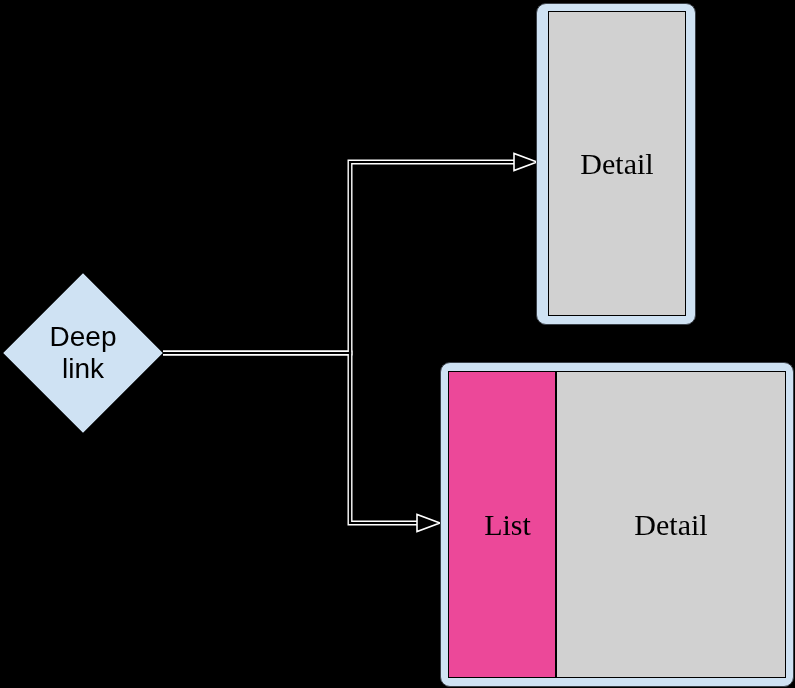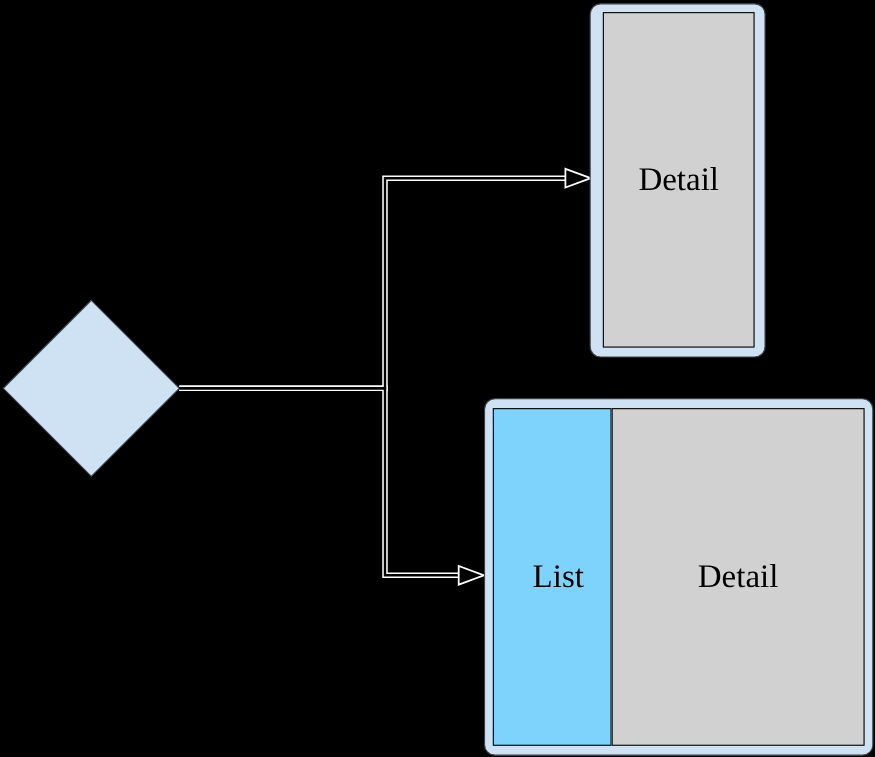--- a/index.html
+++ b/index.html
@@ -113,30 +113,33 @@
     <path d="M163,353 H350 V162 H517" fill="none" stroke="#ffffff" stroke-width="5"></path>
     <path d="M163,353 H350 V523 H420" fill="none" stroke="#ffffff" stroke-width="5"></path>
 
     <path d="M163,353 H350 V162 H517" fill="none" stroke="#000000" stroke-width="2.2"></path>
     <path d="M163,353 H350 V523 H420" fill="none" stroke="#000000" stroke-width="2.2"></path>
 
     <polygon points="537,162 514,153.5 514,170.5" fill="#000000" stroke="#ffffff" stroke-width="1.6" stroke-linejoin="miter"></polygon>
     <polygon points="440,523 417,514.5 417,531.5" fill="#000000" stroke="#ffffff" stroke-width="1.6" stroke-linejoin="miter"></polygon>
   </svg>
 
+  <div id="deep-link-label-box">
+    <span class="node-label">Deep link</span>
+  </div>
 
   <div id="phone-frame" class="frame" style="background-color: rgb(207, 226, 243);">
     <div id="phone-screen" style="background-color: rgb(209, 209, 209);">
       <span class="node-label pane-label">Detail</span>
     </div>
   </div>
 
   <div id="tablet-frame" class="frame" style="background-color: rgb(207, 226, 243);">
     <div id="tablet-inner">
-      <div id="tablet-list-pane" class="pane" style="background-color: #7dd3fc; padding-left: 11px;">
+      <div id="tablet-list-pane" class="pane" style="background-color: #ec4899; padding-left: 11px;">
         <span class="node-label pane-label">List</span>
       </div>
       <div id="tablet-detail-pane" class="pane" style="background-color: rgb(209, 209, 209);">
         <span class="node-label pane-label">Detail</span>
       </div>
     </div>
   </div>
 
 </div>
 

